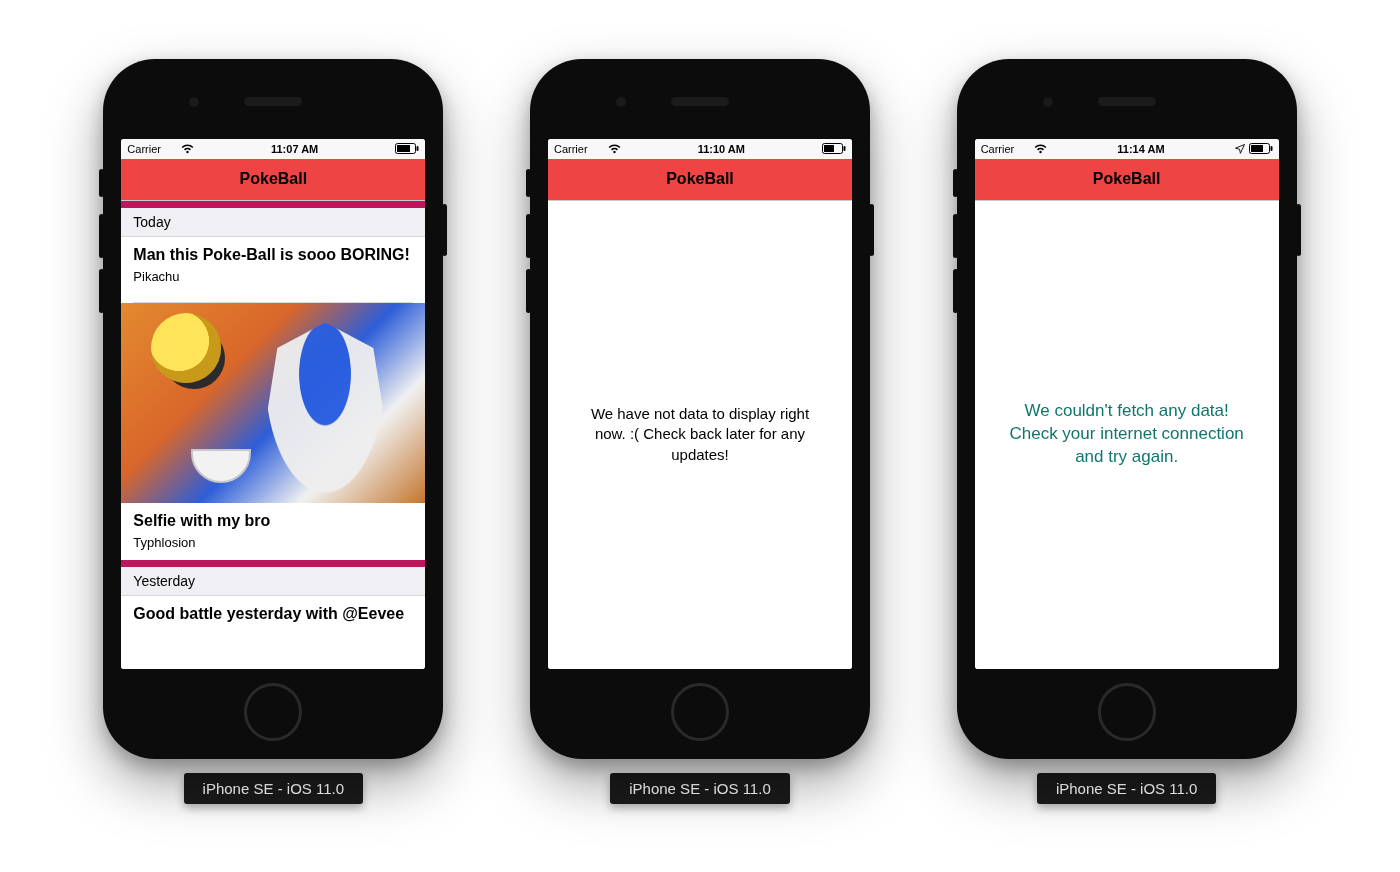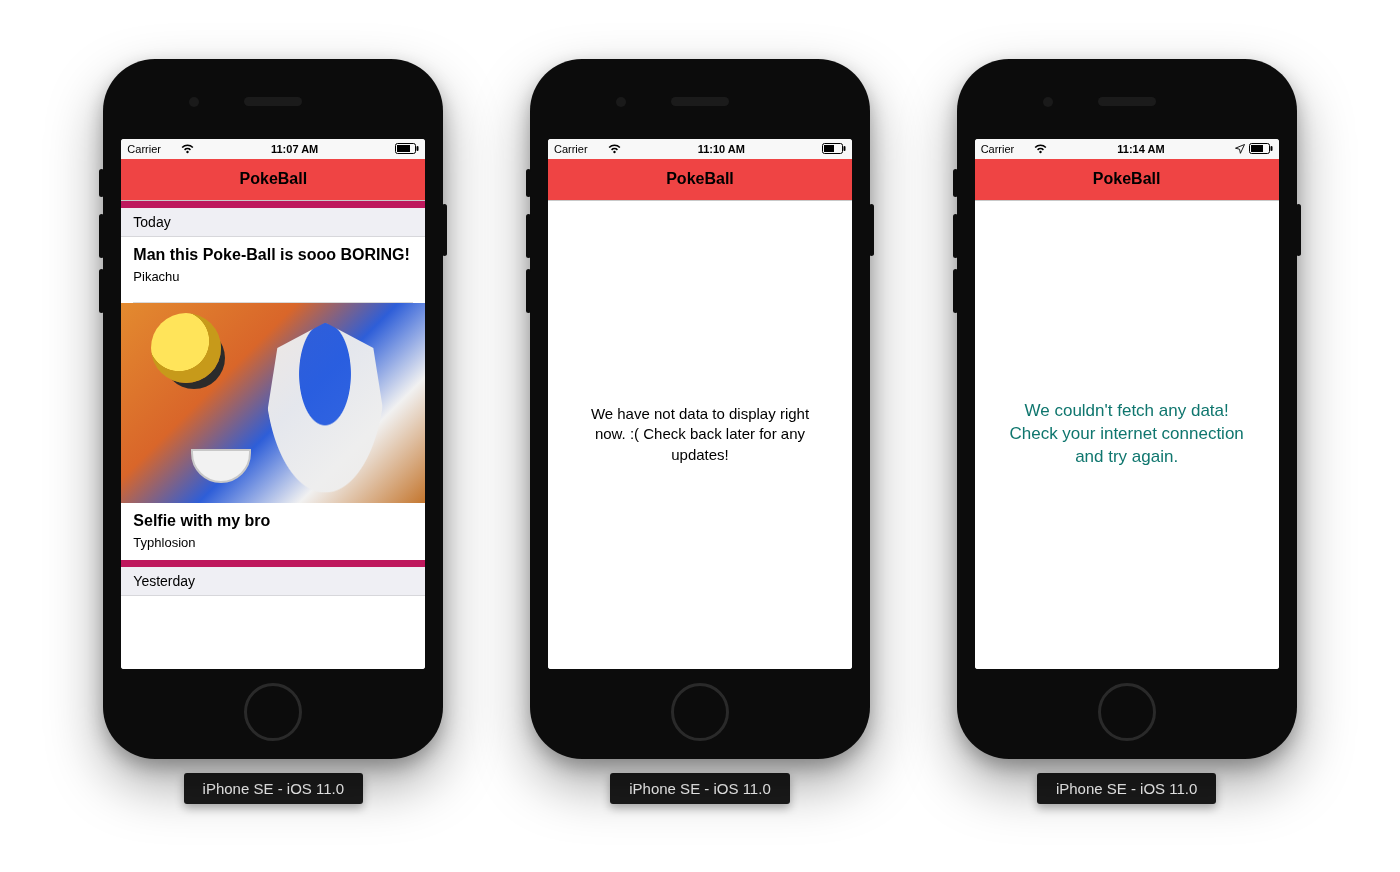--- a/index.html
+++ b/index.html
@@ -178,20 +178,23 @@
 
         <div class="post-image">
           <div class="bowl"></div>
         </div>
         <div class="post">
           <div class="title">Selfie with my bro</div>
           <div class="author">Typhlosion</div>
         </div>
 
         <div class="section-header">Yesterday</div>
+        <div class="post">
+          <div class="title">Good battle yesterday with @Eevee</div>
+        </div>
       </div>
     </div>
     <div class="home"></div>
   </div>
   <div class="device-label">iPhone SE - iOS 11.0</div>
 </div>
 
 <div class="device-col">
   <div class="phone">
     <div class="earpiece"></div>

